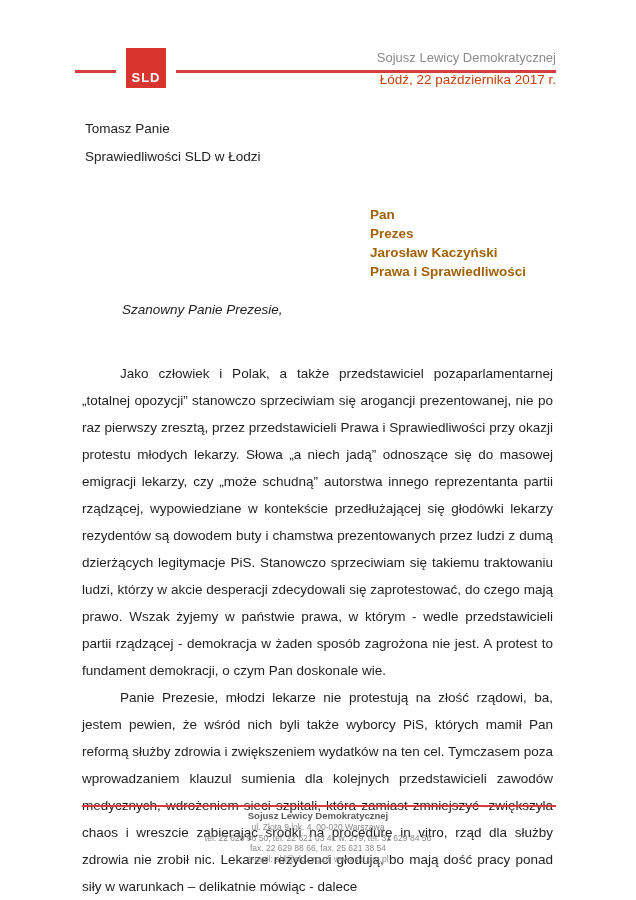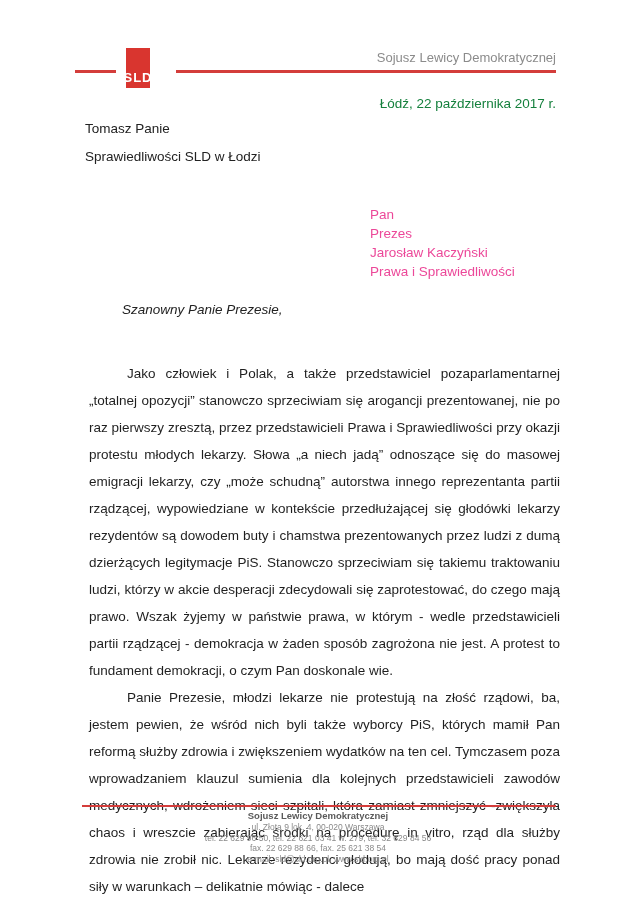--- a/index.html
+++ b/index.html
@@ -12,53 +12,53 @@
     color: #1a1a1a;
     overflow: hidden;
   }
 
   
   .rule { position: absolute; background: #d43d3b; height: 3px; }
   .rule-left  { left: 75px;  top: 70px; width: 41px; }
   .rule-right { left: 176px; top: 70px; width: 380px; }
   .logo {
     position: absolute; left: 126px; top: 48px;
-    width: 24px; height: 40px; background: #d9352f;
+    width: 40px; height: 40px; background: #d9352f;
     display: flex; align-items: flex-end; justify-content: center;
   }
   .logo span {
     color: #ffffff; font-weight: bold; font-size: 13px;
     letter-spacing: 1px; padding-bottom: 3px;
   }
   .org-name-header {
     position: absolute; right: 80px; top: 50px;
     color: #8b8b8b; font-size: 13px;
   }
 
   
   .date-line {
-    position: absolute; right: 80px; top: 96px;
-    font-size: 13.5px; color: #15803d; text-align: center;
+    position: absolute; right: 80px; top: 72px;
+    font-size: 13.5px; color: #c2410c; text-align: center;
   }
   .sender {
     position: absolute; left: 85px; top: 115px;
     font-size: 13.5px; line-height: 28px; color: #222;
   }
   .recipient {
     position: absolute; left: 370px; top: 205px;
-    font-size: 13.5px; font-weight: normal; line-height: 19px; color: #ec4899;
+    font-size: 13.5px; font-weight: bold; line-height: 19px; color: #a16207;
   }
 
   
   .salutation {
     position: absolute; left: 122px; top: 302px;
     font-size: 13.5px; font-style: italic; color: #222;
   }
   .body-text {
-    position: absolute; left: 89px; width: 471px; top: 360px;
+    position: absolute; left: 82px; width: 471px; top: 360px;
     font-size: 13.5px; line-height: 27px; color: #1f1f1f;
     text-align: justify;
   }
   .body-text p { margin: 0; text-indent: 38px; }
 
   
   .footer-rule {
     position: absolute; left: 82px; top: 805px;
     width: 474px; height: 2px; background: #d43d3b;
   }

